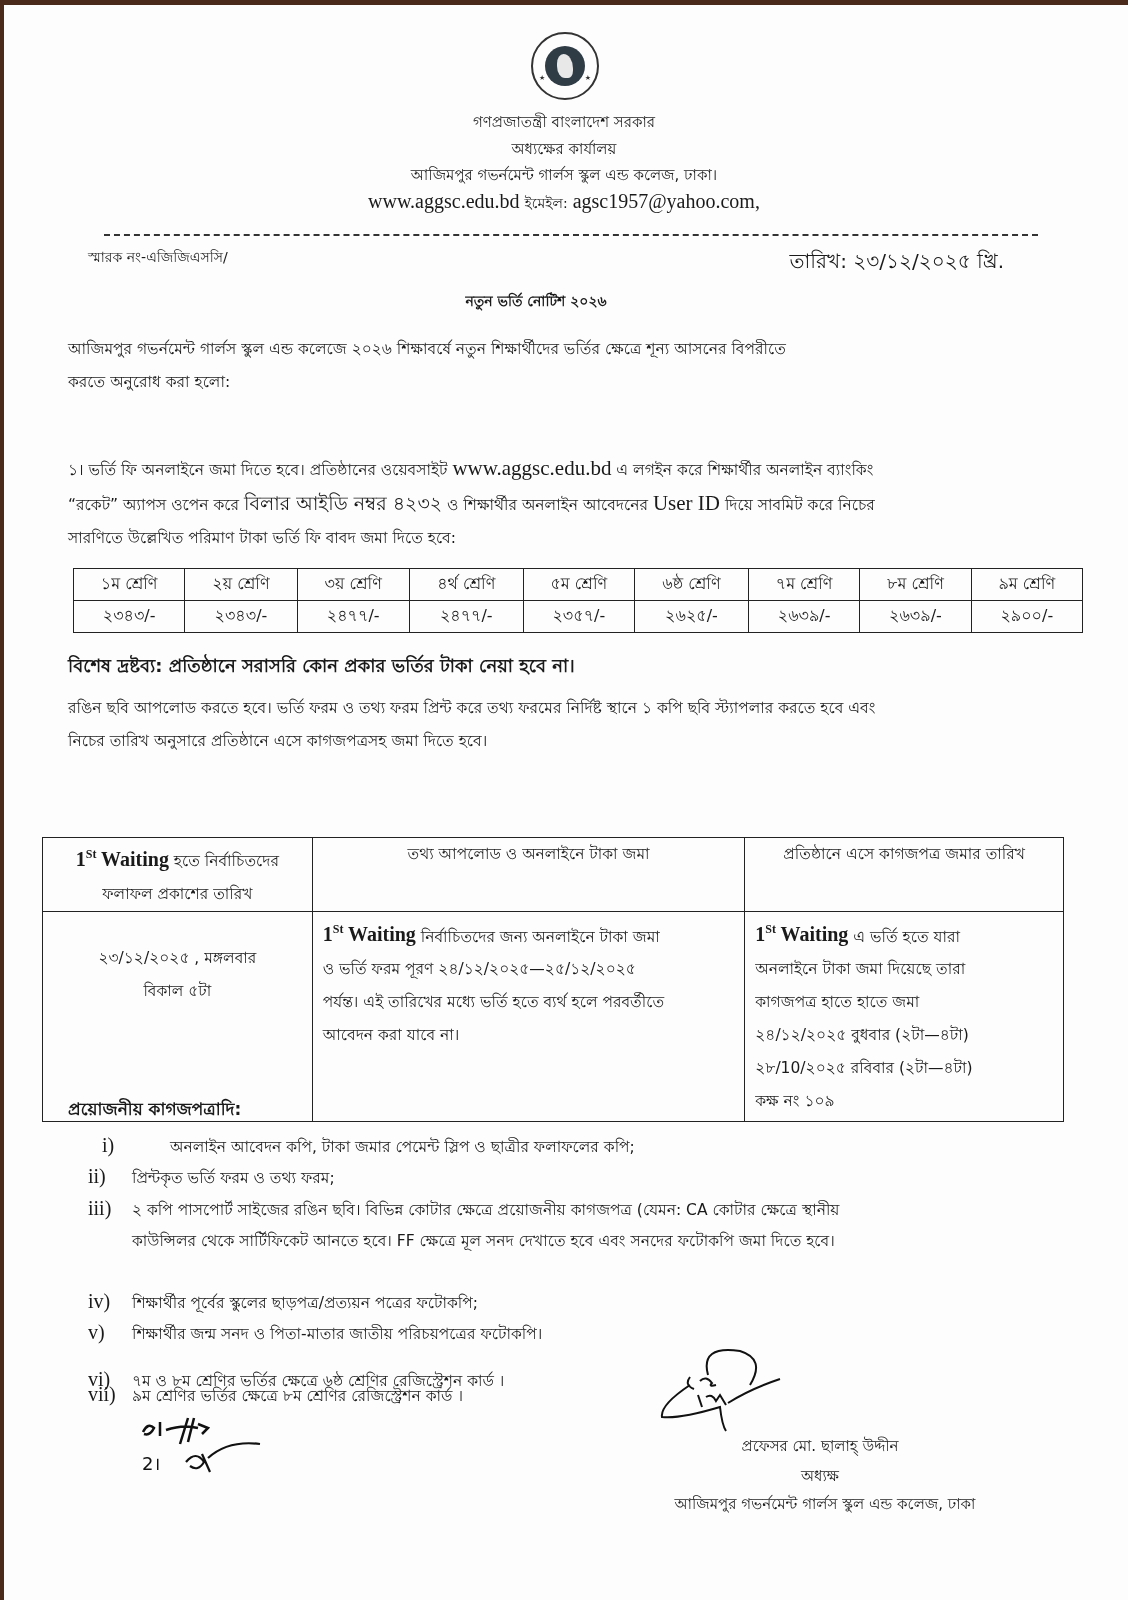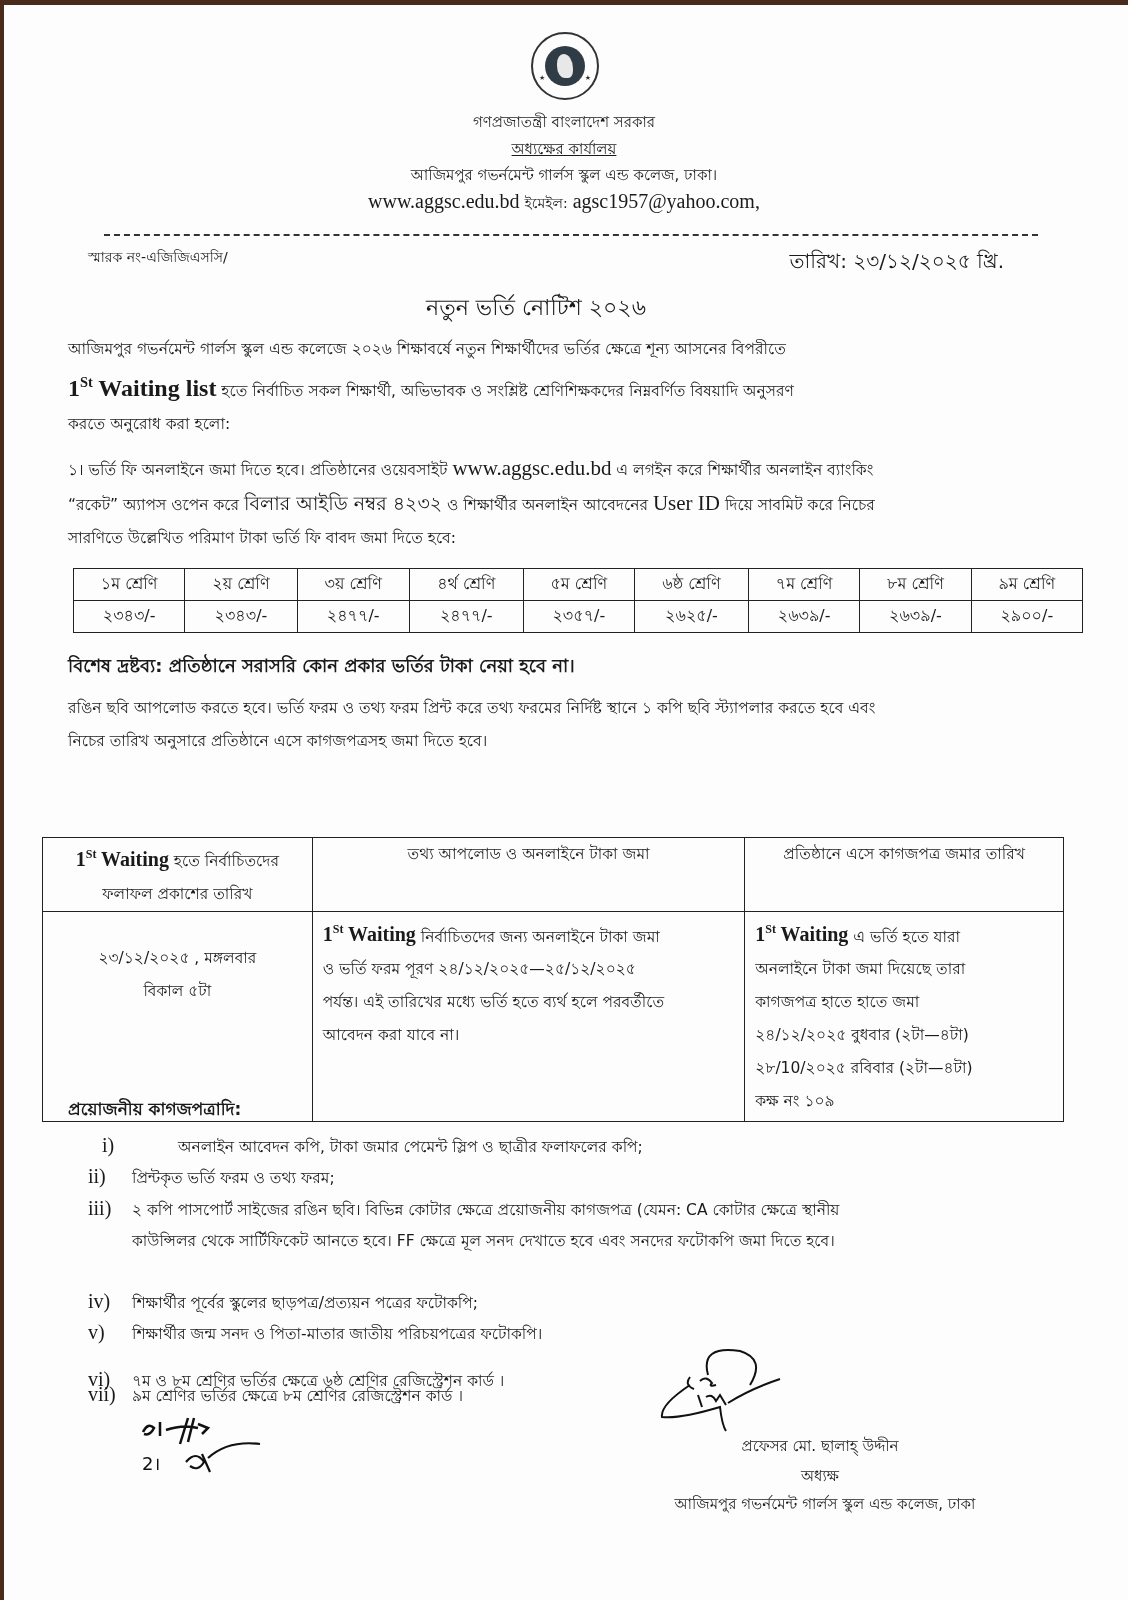--- a/index.html
+++ b/index.html
@@ -10,31 +10,31 @@
   .page { position: absolute; left: 4px; top: 5px; right: 0; bottom: 0; background: #fdfdfd; }
 
   .seal { position: absolute; left: 531px; top: 32px; width: 68px; height: 68px; border-radius: 50%;
           border: 2px solid #333; display: flex; align-items: center; justify-content: center; }
   .seal-inner { width: 40px; height: 40px; border-radius: 50%; background: #2f3b45; display:flex; align-items:center; justify-content:center; }
   .seal-map { width: 16px; height: 24px; background: #e8e8e8; border-radius: 40% 60% 30% 50%; }
   .seal-star { position: absolute; font-size: 7px; color: #333; }
 
   .hdr { position: absolute; left: 0; width: 1128px; text-align: center; font-size: 15px; }
   .hdr.l1 { top: 110px; }
-  .hdr.l2 { top: 137px; text-decoration: underline; }
+  .hdr.l2 { top: 137px; }
   .hdr.l3 { top: 163px; }
   .hdr.l4 { top: 190px; font-family: "Liberation Serif", serif; font-size: 20px; }
   .hdr.l4 .bn { font-family: "DejaVu Sans", sans-serif; font-size: 14px; }
 
   .dash-line { position: absolute; left: 104px; top: 234px; width: 934px; border-top: 2px dashed #333; }
 
   .memo { position: absolute; left: 88px; top: 246px; font-size: 14px; }
   .date { position: absolute; right: 124px; top: 246px; font-size: 20px; }
 
-  .title { position: absolute; left: 0; width: 1072px; top: 290px; text-align: center; font-size: 22px; font-weight: normal; }
+  .title { position: absolute; left: 0; width: 1072px; top: 290px; text-align: center; font-size: 14px; font-weight: bold; }
 
   .para { position: absolute; left: 68px; width: 990px; font-size: 15.5px; line-height: 33px; }
   .para.intro { top: 333px; }
   .para.p1 { top: 452px; }
   .para.p2 { top: 692px; }
   .bigserif { font-family: "Liberation Serif", serif; font-weight: bold; font-size: 24px; }
   .serif { font-family: "Liberation Serif", serif; font-size: 21px; }
   .bigbn { font-size: 19px; }
   sup { font-size: 0.6em; }
 
@@ -89,21 +89,20 @@
 
 <div class="dash-line"></div>
 
 <div class="memo">স্মারক নং-এজিজিএসসি/</div>
 <div class="date">তারিখ: ২৩/১২/২০২৫ খ্রি.</div>
 
 <div class="title">নতুন ভর্তি নোটিশ ২০২৬</div>
 
 <div class="para intro">
   <div>আজিমপুর গভর্নমেন্ট গার্লস স্কুল এন্ড কলেজে ২০২৬ শিক্ষাবর্ষে নতুন শিক্ষার্থীদের ভর্তির ক্ষেত্রে শূন্য আসনের বিপরীতে</div>
-  <div><span class="bigserif"><span>1</span><sup>St</sup><span> Waiting list</span></span><span> হতে  নির্বাচিত সকল শিক্ষার্থী, অভিভাবক ও সংশ্লিষ্ট শ্রেণিশিক্ষকদের নিম্নবর্ণিত বিষয়াদি অনুসরণ</span></div>
   <div>করতে অনুরোধ করা হলো:</div>
 </div>
 
 <div class="para p1">
   <div><span>১। ভর্তি ফি অনলাইনে জমা দিতে হবে। প্রতিষ্ঠানের ওয়েবসাইট </span><span class="serif">www.aggsc.edu.bd</span><span> এ লগইন করে শিক্ষার্থীর অনলাইন ব্যাংকিং</span></div>
   <div><span>“রকেট” অ্যাপস ওপেন করে </span><span class="bigbn">বিলার আইডি নম্বর ৪২৩২</span><span> ও শিক্ষার্থীর অনলাইন আবেদনের </span><span class="serif">User ID</span><span> দিয়ে সাবমিট করে নিচের</span></div>
   <div>সারণিতে উল্লেখিত পরিমাণ টাকা ভর্তি ফি বাবদ জমা দিতে হবে:</div>
 </div>
 
 <table class="fee">
@@ -169,21 +168,21 @@
       <div>২৮/10/২০২৫ রবিবার (২টা—৪টা)</div>
       <div>কক্ষ নং ১০৯</div>
     </td>
   </tr>
 </tbody>
   </table>
 
 <div class="req-title">প্রয়োজনীয় কাগজপত্রাদি:</div>
 
 <div class="req" style="top:1130px;">
-  <span class="num" style="margin-left:14px;">i)</span><span style="margin-left:32px;">অনলাইন আবেদন কপি, টাকা জমার পেমেন্ট স্লিপ ও  ছাত্রীর ফলাফলের কপি;</span>
+  <span class="num" style="margin-left:14px;">i)</span><span style="margin-left:24px;">অনলাইন আবেদন কপি, টাকা জমার পেমেন্ট স্লিপ ও  ছাত্রীর ফলাফলের কপি;</span>
 </div>
 <div class="req" style="top:1161px;">
   <span class="num">ii)</span><span>প্রিন্টকৃত ভর্তি ফরম ও তথ্য ফরম;</span>
 </div>
 <div class="req" style="top:1193px;">
   <div><span class="num">iii)</span><span>২ কপি পাসপোর্ট সাইজের রঙিন ছবি। বিভিন্ন কোটার ক্ষেত্রে প্রয়োজনীয় কাগজপত্র (যেমন: CA  কোটার ক্ষেত্রে স্থানীয়</span></div>
   <div class="cont">কাউন্সিলর থেকে সার্টিফিকেট আনতে হবে। FF ক্ষেত্রে মূল সনদ দেখাতে হবে এবং  সনদের ফটোকপি জমা দিতে হবে।</div>
 </div>
 <div class="req" style="top:1286px;">
   <span class="num">iv)</span><span>শিক্ষার্থীর পূর্বের স্কুলের ছাড়পত্র/প্রত্যয়ন পত্রের ফটোকপি;</span>

